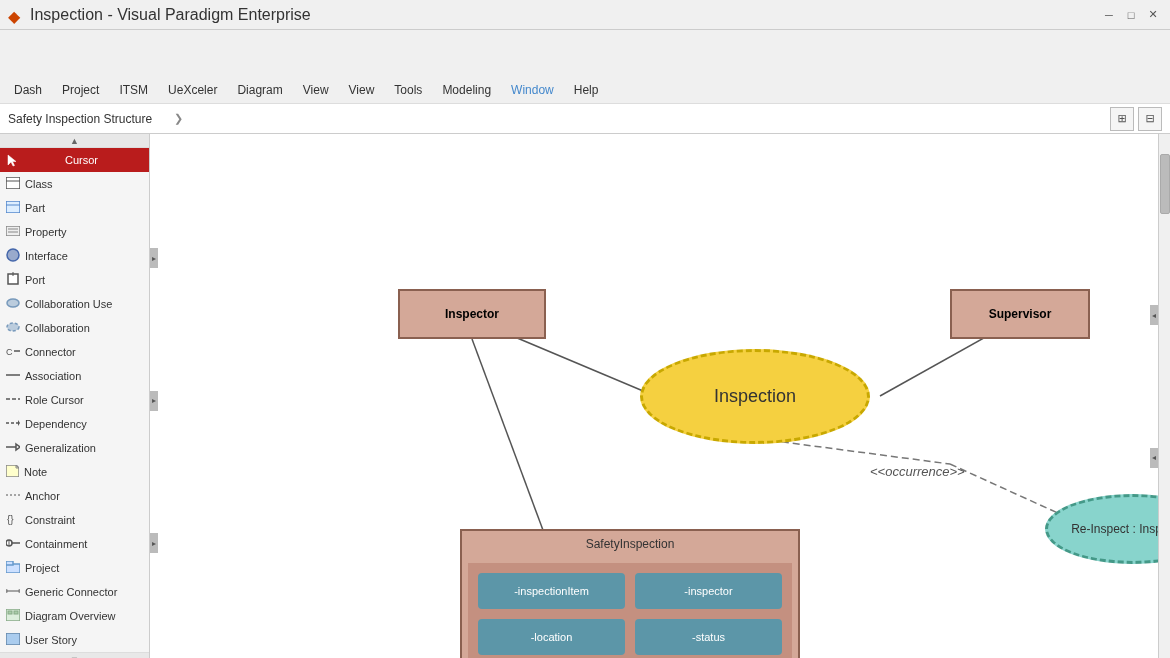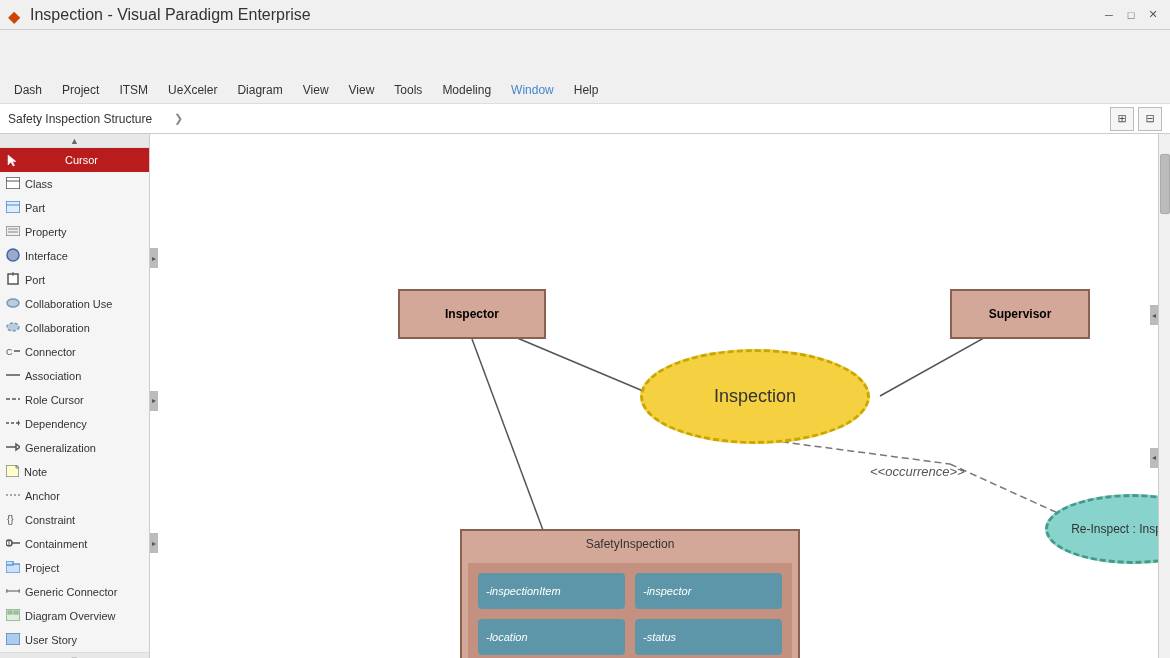--- a/index.html
+++ b/index.html
@@ -185,25 +185,24 @@
       background: #c49080;
       padding: 10px;
       display: grid;
       grid-template-columns: 1fr 1fr;
       gap: 10px;
     }
     .inner-item {
       background: #5c96a8;
       border-radius: 4px;
       padding: 12px 8px;
-      text-align: left;
+      text-align: center;
       font-size: 11px;
       color: white;
       font-weight: 500;
-      font-style: italic;
     }
 
     
     .reinspect-ellipse {
       position: absolute;
       width: 175px;
       height: 70px;
       background: #88d4cc;
       border: 3px dashed #449988;
       border-radius: 50%;

